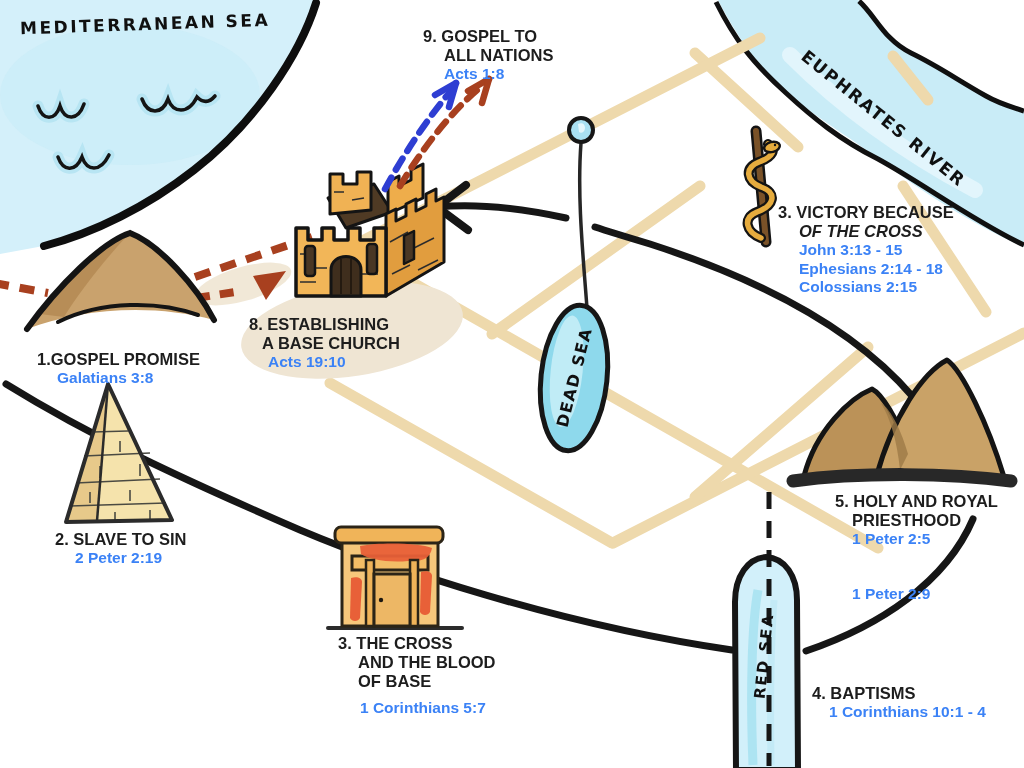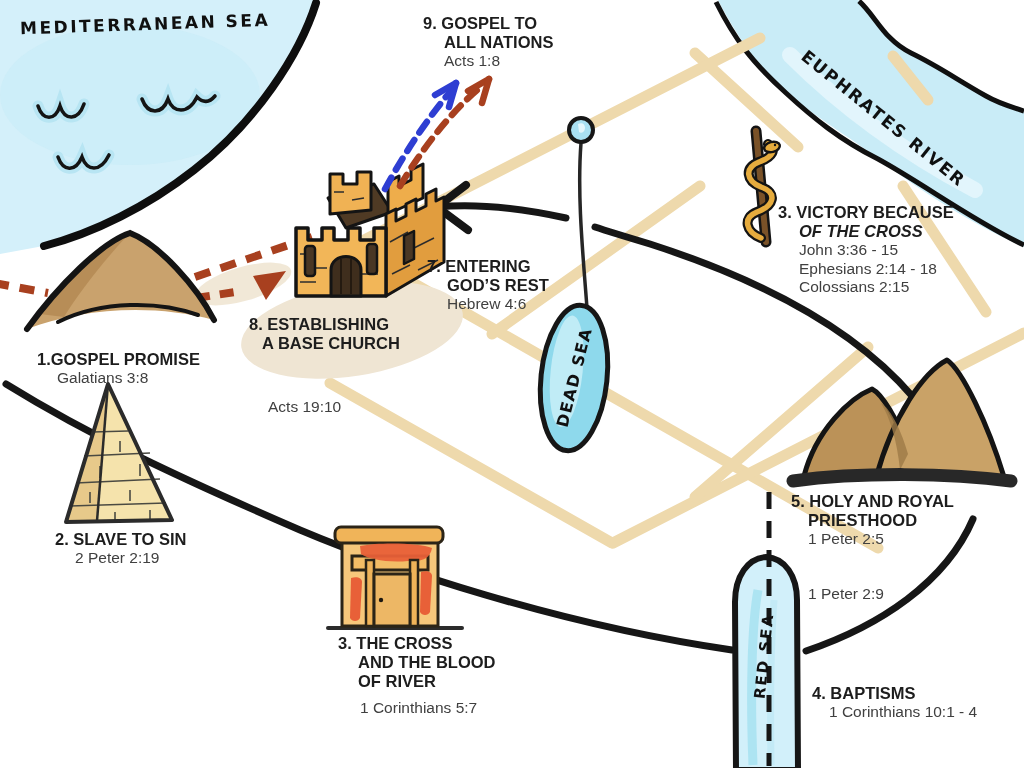--- a/index.html
+++ b/index.html
@@ -7,21 +7,21 @@
          font-family:"Liberation Sans",sans-serif;}
   .stage svg{position:absolute;left:0;top:0;}
   .sealabel{position:absolute;font-family:"DejaVu Sans",sans-serif;font-weight:700;
             color:#101010;white-space:nowrap;}
   .lbl-medit{left:20px;top:14px;font-size:17px;letter-spacing:2.5px;transform:rotate(-2deg);}
   .lbl-euphr{left:810px;top:46px;font-size:17px;letter-spacing:2px;transform:rotate(39deg);transform-origin:0 0;}
   .lbl-dead{left:524px;top:369px;width:100px;text-align:center;font-size:16px;letter-spacing:1.5px;transform:rotate(-76deg);}
   .lbl-red{left:714px;top:647px;width:100px;text-align:center;font-size:15px;letter-spacing:2px;transform:rotate(-84deg);}
   .step{position:absolute;white-space:nowrap;color:#1d1d1d;font-weight:700;
         font-size:16.5px;line-height:19px;}
-  .step .ref{font-weight:400;color:#404040;font-size:15.5px;line-height:18.5px;}
+  .step .ref{font-weight:700;color:#3b82f6;font-size:15.5px;line-height:18.5px;}
 </style>
 </head>
 <body>
 
 <div class="stage">
 
 <svg width="1024" height="768" viewBox="0 0 1024 768">
 
   <g>
     <path d="M0,0 L318,0 C302,54 256,122 194,170 C146,208 88,236 38,247 L0,254 Z" fill="#d4f0fa"></path>
@@ -207,55 +207,50 @@
 </div>
 
 <div class="step" style="left:55px;top:530px;">
   <div>2. SLAVE TO SIN</div>
   <div class="ref" style="padding-left:20px;">2 Peter 2:19</div>
 </div>
 
 <div class="step" style="left:338px;top:634px;">
   <div>3. THE CROSS</div>
   <div style="padding-left:20px;">AND THE BLOOD</div>
-  <div style="padding-left:20px;">OF RIVER</div>
+  <div style="padding-left:20px;">OF BASE</div>
   <div class="ref" style="padding-left:22px;margin-top:8px;">1 Corinthians 5:7</div>
 </div>
 
 <div class="step" style="left:812px;top:684px;">
   <div>4. BAPTISMS</div>
   <div class="ref" style="padding-left:17px;">1 Corinthians 10:1 - 4</div>
 </div>
 
-<div class="step" style="left:791px;top:492px;">
+<div class="step" style="left:835px;top:492px;">
   <div>5. HOLY AND ROYAL</div>
   <div style="padding-left:17px;">PRIESTHOOD</div>
   <div class="ref" style="padding-left:17px;">1 Peter 2:5</div>
   <div class="ref" style="padding-left:17px;margin-top:36px;">1 Peter 2:9</div>
 </div>
 
 <div class="step" style="left:778px;top:203px;">
   <div>3. VICTORY BECAUSE</div>
   <div style="padding-left:21px;font-style:italic;">OF THE CROSS</div>
-  <div class="ref" style="padding-left:21px;">John 3:36 - 15</div>
+  <div class="ref" style="padding-left:21px;">John 3:13 - 15</div>
   <div class="ref" style="padding-left:21px;">Ephesians 2:14 - 18</div>
   <div class="ref" style="padding-left:21px;">Colossians 2:15</div>
 </div>
 
-<div class="step" style="left:427px;top:257px;">
-  <div>7. ENTERING</div>
-  <div style="padding-left:20px;">GOD’S REST</div>
-  <div class="ref" style="padding-left:20px;">Hebrew 4:6</div>
-</div>
 
 <div class="step" style="left:249px;top:315px;">
   <div>8. ESTABLISHING</div>
   <div style="padding-left:13px;">A BASE CHURCH</div>
-  <div class="ref" style="padding-left:19px;margin-top:45px;">Acts 19:10</div>
-</div>
-
-<div class="step" style="left:423px;top:14px;">
+  <div class="ref" style="padding-left:19px;">Acts 19:10</div>
+</div>
+
+<div class="step" style="left:423px;top:27px;">
   <div>9. GOSPEL TO</div>
   <div style="padding-left:21px;text-align:right;">ALL NATIONS</div>
   <div class="ref" style="padding-left:21px;">Acts 1:8</div>
 </div>
 
 </div>
 
 </body></html>

